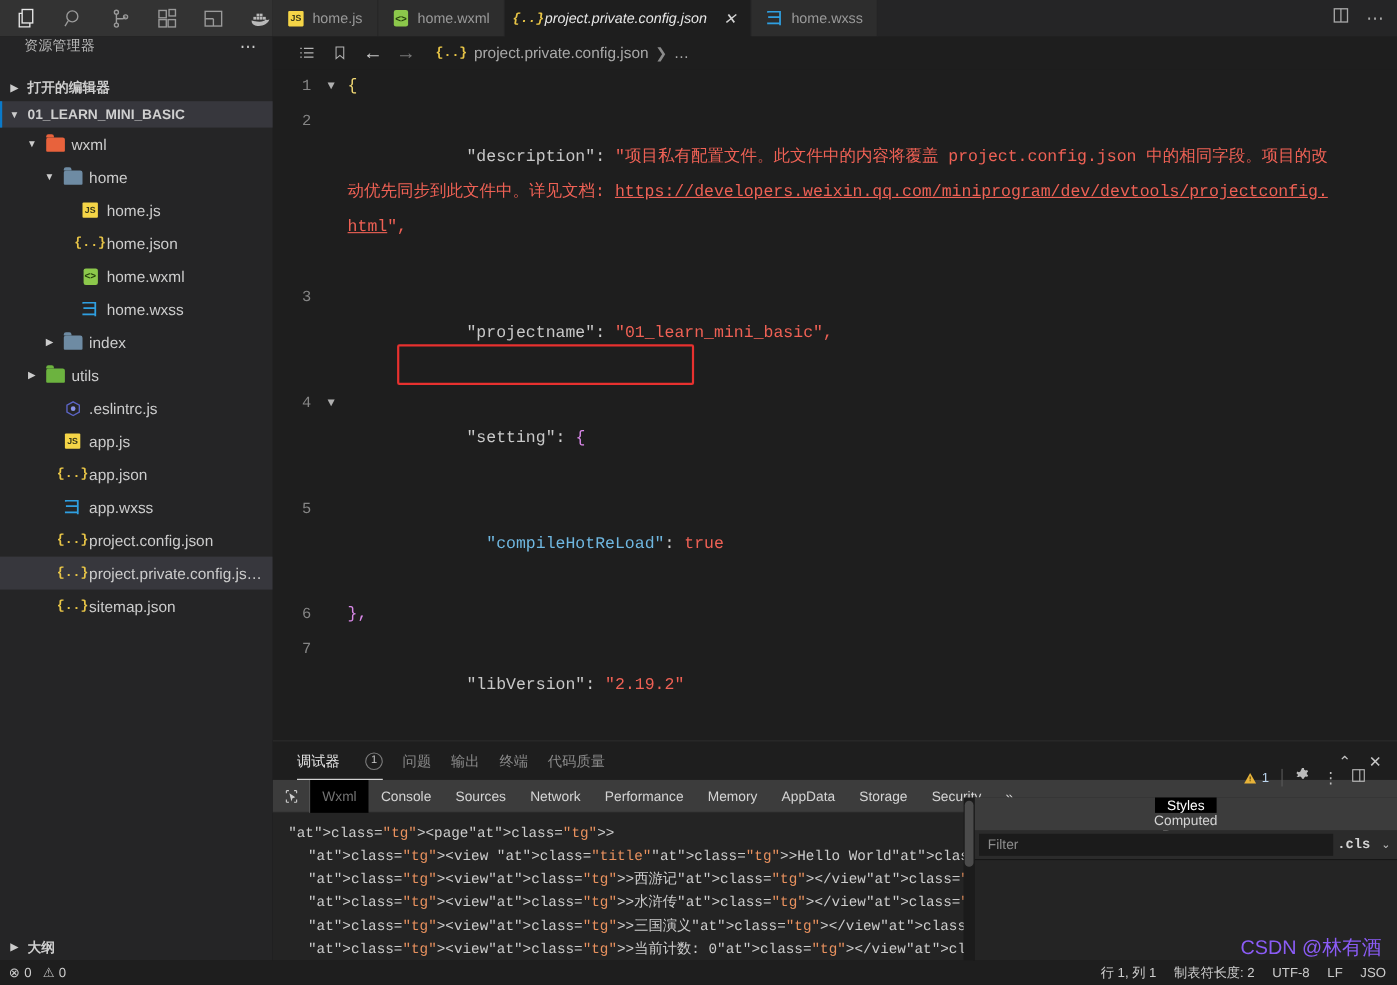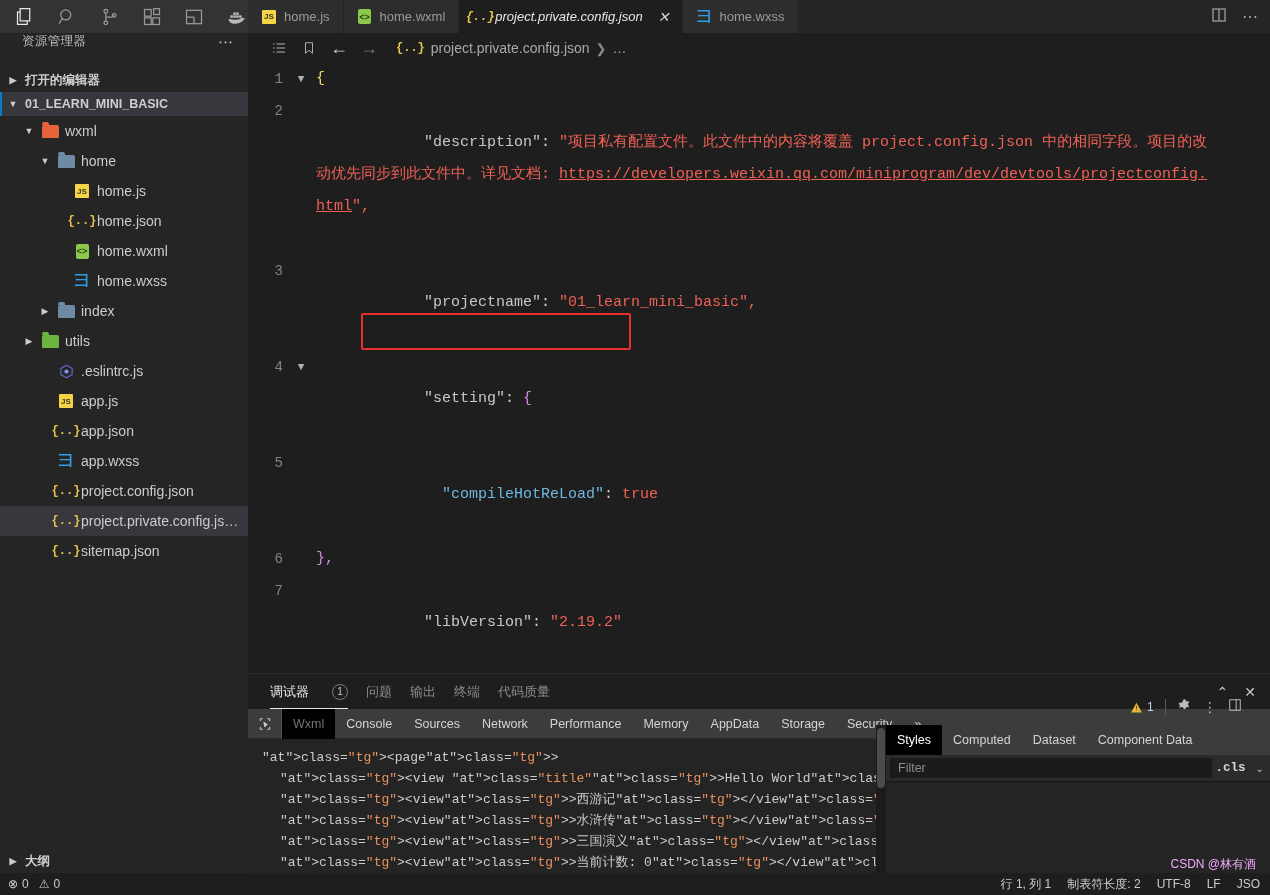--- a/index.html
+++ b/index.html
@@ -122,37 +122,37 @@
   .dt-inspect { width:34px; display:flex; align-items:center; justify-content:center; border-right:1px solid #555; height:30px; cursor:pointer;}
   .dt-tab { padding:0 11px; height:30px; display:flex; align-items:center; font-size:12.5px; color:#d4d4d4; cursor:pointer; }
   .dt-tab.active { background:#000000; color:#737373; }
   .warnchip { display:flex; align-items:center; gap:4px; font-size:12px; color:#bcd6f0; }
 
   .dt-body { flex:1; display:flex; min-height:0; }
   .wxml-pane { flex:1; background:#242424; overflow:hidden; position:relative; font-family:"Liberation Mono",monospace;
                font-size:13px; padding:8px 0 0 14px; line-height:21px; }
   .wl { white-space:pre; }
   .av { color:#e8915e; }
-  .st-tabs { height:30px; display:flex; align-items:center; background:#3c3c3c; }
+  .st-tabs { height:30px; display:flex; align-items:center; background:#3c3c3c;flex-direction:column; }
   .st-tab { padding:0 11px; height:30px; display:flex; align-items:center; font-size:12.5px; color:#d4d4d4; cursor:pointer;}
   .st-tab.active { background:#000; color:#fff; }
   .st-filterrow { height:27px; display:flex; align-items:center; background:#2b2b2b; border-bottom:1px solid #151515;}
   .st-filter { flex:1; background:#1b1b1b; height:20px; margin:0 4px; padding:0 8px; display:flex; align-items:center;
                color:#8d8d8d; font-size:12.5px; }
   .st-cls { font-family:"Liberation Mono",monospace; font-size:12.5px; color:#d4d4d4; padding-right:10px; font-weight:bold;}
   .st-chev { color:#c0c0c0; font-size:10px; padding-right:6px;}
   .st-body{ flex:1; background:#242424; }
 
   
   .statusbar { height:22px; flex:0 0 22px; background:#1e1e1e; display:flex; align-items:center;
                font-size:12px; color:#cccccc; }
   .sb-left { display:flex; align-items:center; gap:10px; padding-left:8px; }
   .sb-right { margin-left:auto; display:flex; align-items:center; gap:16px; padding-right:10px; }
   .sb-item { display:flex; align-items:center; gap:4px; cursor:pointer; }
-  .watermark { position:absolute; right:14px; bottom:22px; font-size:12px; color:#f0abfc; }
+  .watermark { position:absolute; right:14px; bottom:22px; font-size:18px; color:#8b5cf6; }
 </style>
 </head>
 <body>
 
 <div class="app">
 
   <div class="toprow">
 
     <div class="activity-strip">
       <div class="act-icon">

